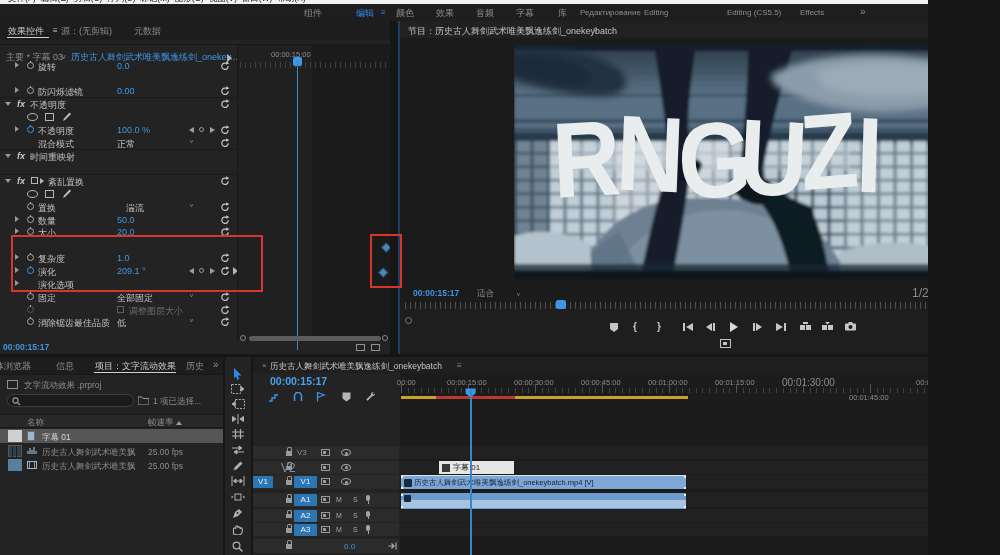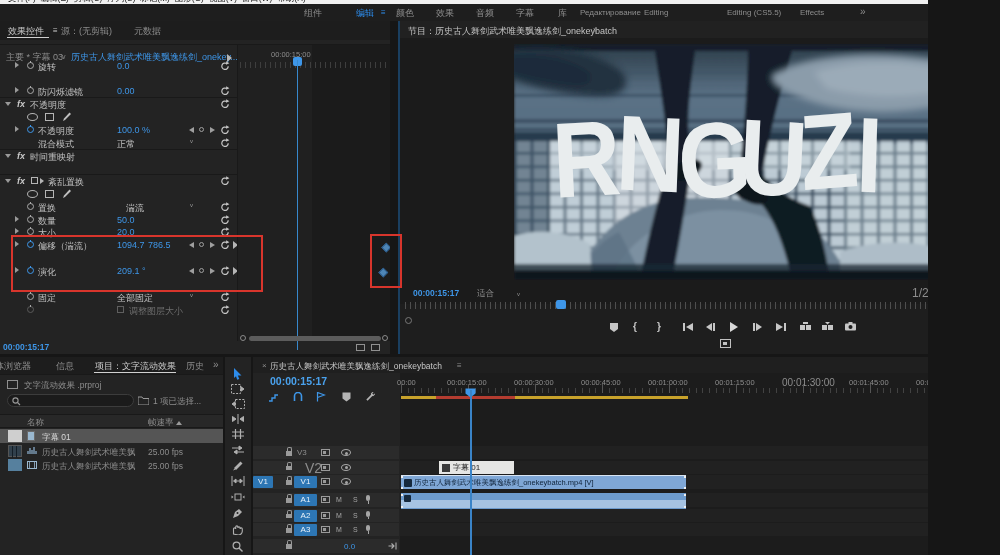--- a/index.html
+++ b/index.html
@@ -193,62 +193,71 @@
   <div class="row" style="top:205px">
           <i class="tw"></i>
           <i class="sw"></i>
           <span class="lb">大小</span>
           <span class="vl">20.0</span>
           <svg class="rst" width="10" height="10" viewBox="0 0 10 10">
             <path d="M8.2 5.2 a3.2 3.2 0 1 1 -1.4-2.6" fill="none" stroke="#c6c6c6" stroke-width="1.2"></path>
             <path d="M6.2 0.2 L9.4 2.2 L6 3.8 z" fill="#c6c6c6"></path>
           </svg>
         </div>
-  <div class="row" style="top:218px">
-          <i class="tw"></i>
-          <i class="sw swb"></i>
-          <span class="lb">偏移（湍流）</span>
-          <span class="vl">1094.7</span>
-          <span class="v2">786.5</span>
-          <i class="kna"></i>
-          <i class="knc"></i>
-          <i class="knb"></i>
-          <svg class="rst" width="10" height="10" viewBox="0 0 10 10">
-            <path d="M8.2 5.2 a3.2 3.2 0 1 1 -1.4-2.6" fill="none" stroke="#c6c6c6" stroke-width="1.2"></path>
-            <path d="M6.2 0.2 L9.4 2.2 L6 3.8 z" fill="#c6c6c6"></path>
-          </svg>
-          <i class="ar2"></i>
+  <div class="row" style="top:231px">
+          <i class="tw"></i>
+          <i class="sw"></i>
+          <span class="lb">复杂度</span>
+          <span class="vl">1.0</span>
+          <svg class="rst" width="10" height="10" viewBox="0 0 10 10">
+            <path d="M8.2 5.2 a3.2 3.2 0 1 1 -1.4-2.6" fill="none" stroke="#c6c6c6" stroke-width="1.2"></path>
+            <path d="M6.2 0.2 L9.4 2.2 L6 3.8 z" fill="#c6c6c6"></path>
+          </svg>
         </div>
   <div class="row" style="top:244px">
           <i class="tw"></i>
           <i class="sw swb"></i>
           <span class="lb">演化</span>
           <span class="vl">209.1 °</span>
           <i class="kna"></i>
           <i class="knc"></i>
           <i class="knb"></i>
           <svg class="rst" width="10" height="10" viewBox="0 0 10 10">
             <path d="M8.2 5.2 a3.2 3.2 0 1 1 -1.4-2.6" fill="none" stroke="#c6c6c6" stroke-width="1.2"></path>
             <path d="M6.2 0.2 L9.4 2.2 L6 3.8 z" fill="#c6c6c6"></path>
           </svg>
           <i class="ar2"></i>
         </div>
+  <div class="row" style="top:257px">
+          <i class="tw"></i>
+          <span class="lb">演化选项</span>
+        </div>
   <div class="row" style="top:283px">
           <i class="sw" style="border-color:#5a5a5a"></i>
           <span style="left:117px;top:2px;width:7px;height:7px;border:1px solid #5f5f5f"></span>
           <span style="left:129px;color:#6f6f6f">调整图层大小</span>
           <svg class="rst" width="10" height="10" viewBox="0 0 10 10">
             <path d="M8.2 5.2 a3.2 3.2 0 1 1 -1.4-2.6" fill="none" stroke="#c6c6c6" stroke-width="1.2"></path>
             <path d="M6.2 0.2 L9.4 2.2 L6 3.8 z" fill="#c6c6c6"></path>
           </svg>
         </div>
   <div class="row" style="top:270px">
           <i class="sw"></i>
           <span class="lb">固定</span>
           <span style="left:117px;color:#c4c4c4">全部固定</span>
+          <span class="ddc">v</span>
+          <svg class="rst" width="10" height="10" viewBox="0 0 10 10">
+            <path d="M8.2 5.2 a3.2 3.2 0 1 1 -1.4-2.6" fill="none" stroke="#c6c6c6" stroke-width="1.2"></path>
+            <path d="M6.2 0.2 L9.4 2.2 L6 3.8 z" fill="#c6c6c6"></path>
+          </svg>
+        </div>
+  <div class="row" style="top:295px">
+          <i class="sw"></i>
+          <span class="lb">消除锯齿最佳品质</span>
+          <span style="left:117px;color:#c4c4c4">低</span>
           <span class="ddc">v</span>
           <svg class="rst" width="10" height="10" viewBox="0 0 10 10">
             <path d="M8.2 5.2 a3.2 3.2 0 1 1 -1.4-2.6" fill="none" stroke="#c6c6c6" stroke-width="1.2"></path>
             <path d="M6.2 0.2 L9.4 2.2 L6 3.8 z" fill="#c6c6c6"></path>
           </svg>
         </div>
   <div class="sep" style="left:0;top:76px;width:237px;height:1px"></div>
   <div class="sep" style="left:0;top:128px;width:237px;height:1px"></div>
   <div class="sep" style="left:0;top:153px;width:237px;height:1px"></div>
   </div>
@@ -548,21 +557,21 @@
       </svg>
 
   <div id="trackhead">
   <div class="abs" style="left:0;top:89px;width:146px;height:13px;background:#2b2b2b"></div>
   <div class="lock" style="left:33px;top:94px"></div>
   <div class="t dim" style="left:44px;top:91px;font-size:8px">V3</div>
   <div class="syn" style="left:68px;top:92px"></div>
   <div class="eye" style="left:88px;top:92px"></div>
   <div class="abs" style="left:0;top:103.5px;width:146px;height:13px;background:#2b2b2b"></div>
   <div class="lock" style="left:33px;top:108.5px"></div>
-  <div class="t dim" style="left:52px;top:105.5px;font-size:14px">V2</div>
+  <div class="t dim" style="left:28px;top:105.5px;font-size:12px">V2</div>
   <div class="syn" style="left:68px;top:106.5px"></div>
   <div class="eye" style="left:88px;top:106.5px"></div>
   <div class="abs" style="left:0;top:118px;width:146px;height:14px;background:#2b2b2b"></div>
   <div class="lock" style="left:33px;top:123px"></div>
   <div class="tnb" style="left:41px;top:119px">V1</div>
   <div class="syn" style="left:68px;top:121px"></div>
   <div class="eye" style="left:88px;top:121px"></div>
   <div class="abs" style="left:0;top:136px;width:146px;height:14px;background:#2b2b2b"></div>
   <div class="lock" style="left:33px;top:141px"></div>
   <div class="tnb" style="left:41px;top:137px">A1</div>
@@ -601,21 +610,21 @@
   <div class="abs" style="left:147px;top:136px;width:600px;height:14px;background:#212121"></div>
   <div class="abs" style="left:147px;top:151.5px;width:600px;height:13px;background:#212121"></div>
   <div class="abs" style="left:147px;top:166px;width:600px;height:13px;background:#212121"></div>
   <div class="t dim" style="left:144px;top:21px;font-size:7.5px">00:00</div>
   <div class="t dim" style="left:194px;top:21px;font-size:7.5px">00:00:15:00</div>
   <div class="t dim" style="left:261px;top:21px;font-size:7.5px">00:00:30:00</div>
   <div class="t dim" style="left:328px;top:21px;font-size:7.5px">00:00:45:00</div>
   <div class="t dim" style="left:395px;top:21px;font-size:7.5px">00:01:00:00</div>
   <div class="t dim" style="left:462px;top:21px;font-size:7.5px">00:01:15:00</div>
   <div class="t dim" style="left:529px;top:21px;font-size:10px">00:01:30:00</div>
-  <div class="t dim" style="left:596px;top:21px;font-size:7.5px">00:01:45:00</div>
+  <div class="t dim" style="left:596px;top:36px;font-size:7.5px">00:01:45:00</div>
   <div class="t dim" style="left:663px;top:21px;font-size:7.5px">00:02:00:00</div>
   <div class="t dim" style="left:733px;top:21px;font-size:7.5px">00:02:15</div>
   <div class="abs" style="left:148px;top:31px;width:599px;height:5px;background:repeating-linear-gradient(90deg,#424242 0,#424242 1px,transparent 1px,transparent 6.7px)"></div>
   <div class="abs" style="left:148px;top:27px;width:599px;height:9px;background:repeating-linear-gradient(90deg,#555 0,#555 1px,transparent 1px,transparent 67px)"></div>
   <div class="abs" style="left:148px;top:39px;width:35px;height:2.5px;background:#c8a22b"></div>
   <div class="abs" style="left:183px;top:39px;width:79px;height:2.5px;background:#b43c30"></div>
   <div class="abs" style="left:262px;top:39px;width:173px;height:2.5px;background:#c8a22b"></div>
   <div class="abs" style="left:186px;top:103.5px;width:75px;height:13.5px;background:#e6e6e4">
           <div style="position:absolute;left:3px;top:3px;width:8px;height:8px;background:#3a3a3a"></div>
           <div class="t" style="left:14px;top:2.5px;color:#1e1e1e;font-size:8px">字幕 01</div>

